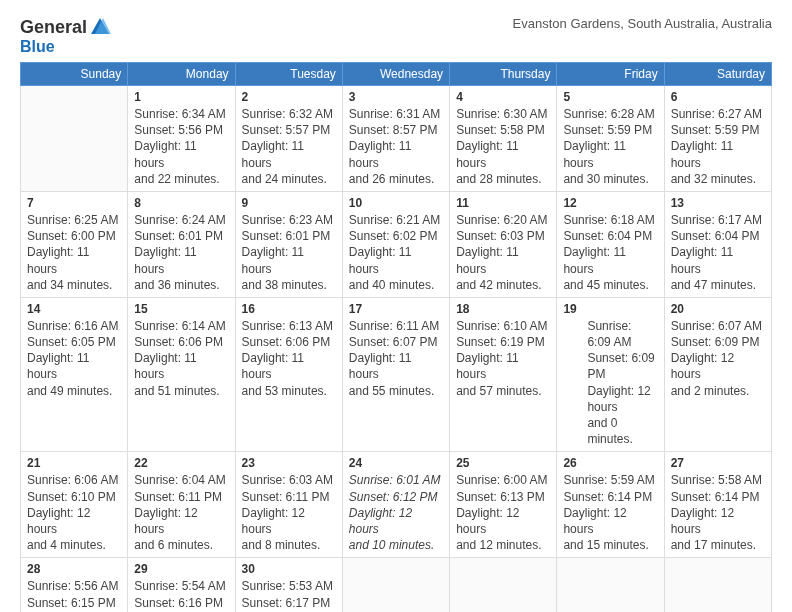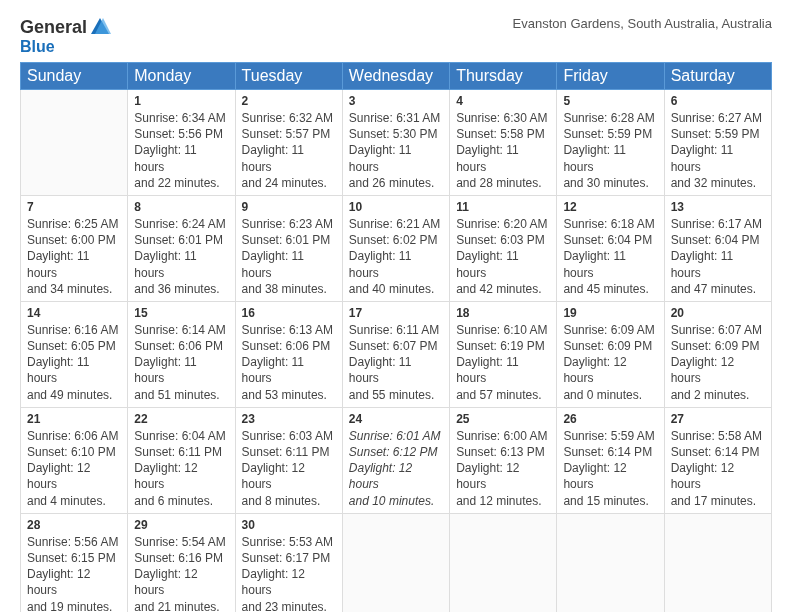--- a/index.html
+++ b/index.html
@@ -58,23 +58,23 @@
     .calendar {
       flex: 1;
       border: 1px solid #ccc;
       border-collapse: collapse;
       width: 100%;
       table-layout: fixed;
     }
     .calendar th {
       background-color: #3a7abf;
       color: white;
-      text-align: left;
+      text-align: right;
       padding: 4px 6px;
-      font-size: 16px;
+      font-size: 12px;
       font-weight: normal;
       border: 1px solid #5a9ad8;
     }
     .calendar td {
       vertical-align: top;
       padding: 4px 6px;
       border: 1px solid #ddd;
       font-size: 10px;
       color: #333;
       height: 86px;
@@ -145,21 +145,21 @@
           <td>
             <span class="day-num">2</span>
             <div class="day-info" style="white-space: pre-line;">Sunrise: 6:32 AM
 Sunset: 5:57 PM
 Daylight: 11 hours
 and 24 minutes.</div>
           </td>
           <td>
             <span class="day-num">3</span>
             <div class="day-info" style="white-space: pre-line;">Sunrise: 6:31 AM
-Sunset: 5:30 PM
+Sunset: 8:57 PM
 Daylight: 11 hours
 and 26 minutes.</div>
           </td>
           <td>
             <span class="day-num">4</span>
             <div class="day-info" style="white-space: pre-line;">Sunrise: 6:30 AM
 Sunset: 5:58 PM
 Daylight: 11 hours
 and 28 minutes.</div>
           </td>
@@ -260,21 +260,21 @@
           </td>
           <td>
             <span class="day-num">18</span>
             <div class="day-info" style="white-space: pre-line;">Sunrise: 6:10 AM
 Sunset: 6:19 PM
 Daylight: 11 hours
 and 57 minutes.</div>
           </td>
           <td>
             <span class="day-num">19</span>
-            <div class="day-info" style="white-space: pre-line;">Sunrise: 6:09 AM
+            <div class="day-info" style="white-space: pre-line; margin-left: 24px;">Sunrise: 6:09 AM
 Sunset: 6:09 PM
 Daylight: 12 hours
 and 0 minutes.</div>
           </td>
           <td>
             <span class="day-num">20</span>
             <div class="day-info" style="white-space: pre-line;">Sunrise: 6:07 AM
 Sunset: 6:09 PM
 Daylight: 12 hours
 and 2 minutes.</div>

